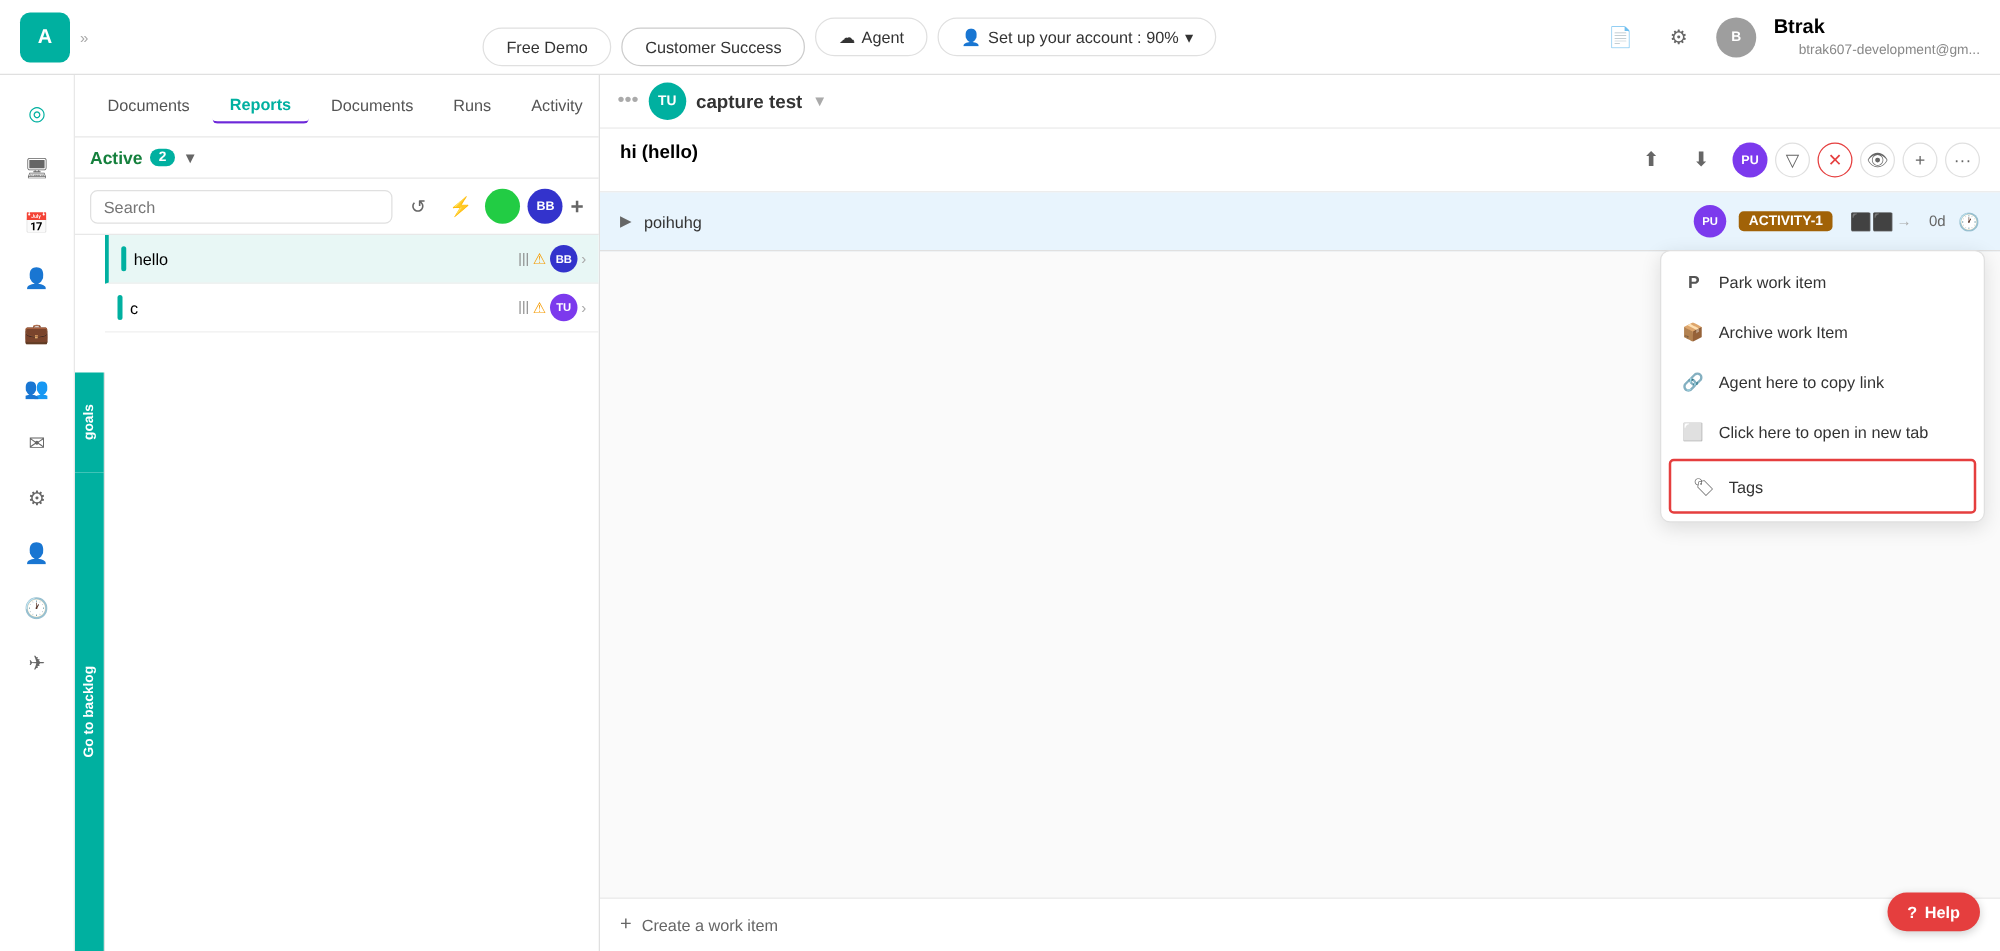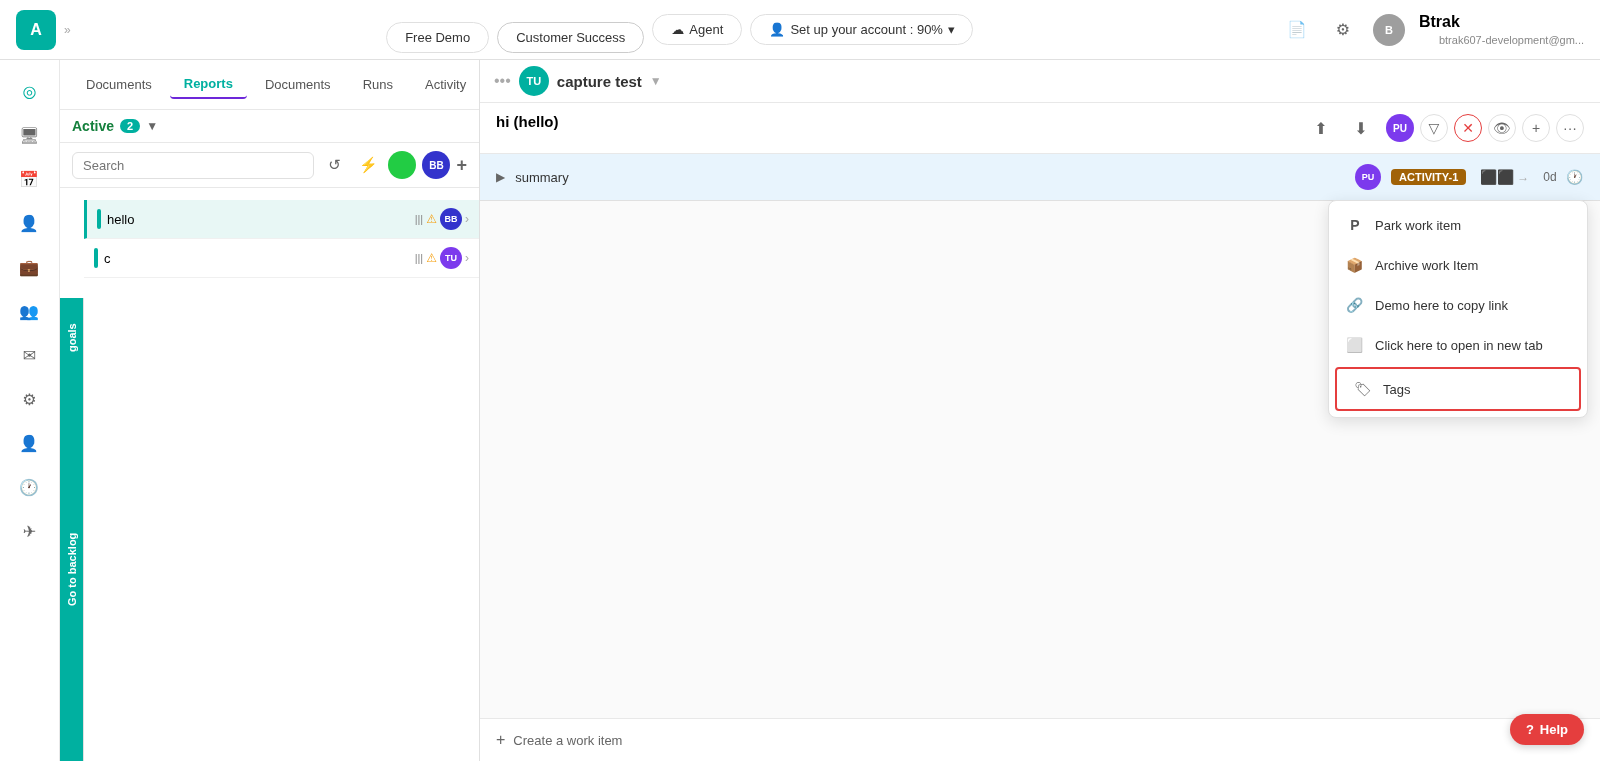--- a/index.html
+++ b/index.html
@@ -256,21 +256,21 @@
       overflow-y: auto;
     }
     .work-item {
       display: flex;
       align-items: center;
       padding: 8px 10px;
       border-bottom: 1px solid #f0f0f0;
       cursor: pointer;
       gap: 6px;
     }
-    .work-item.selected { background: #e8f7f5; border-left: 3px solid #00b0a0; margin-top: 12px; }
+    .work-item.selected { background: #e8f7f5; border-left: 3px solid #00b0a0; }
     .work-item-indicator {
       width: 4px; height: 20px;
       background: #00b0a0;
       border-radius: 2px;
       flex-shrink: 0;
     }
     .work-item-name {
       flex: 1;
       font-weight: 500;
       font-size: 13px;
@@ -605,21 +605,21 @@
         <div class="icon-circle">▽</div>
         <div class="icon-circle active">✕</div>
         <div class="icon-circle">👁</div>
         <div class="icon-circle">+</div>
         <div class="icon-circle">···</div>
       </div>
     </div>
 
     <div class="activity-row">
       <span class="expand-arrow">▶</span>
-      <span class="activity-name">summary</span>
+      <span class="activity-name">poihuhg</span>
       <div class="pu-badge">PU</div>
       <div class="activity-badge">ACTIVITY-1</div>
       <div style="display:flex;align-items:center;gap:2px;margin:0 4px;">
         <span style="color:#e53e3e;font-size:14px;">⬛⬛</span>
         <span style="color:#aaa;font-size:12px;">→</span>
       </div>
       <div class="duration-badge">
         <span>0d</span>
       </div>
       <div class="clock-icon">🕐</div>
@@ -629,21 +629,21 @@
       <div class="context-menu-item">
         <div class="menu-icon" style="font-weight:900;color:#555;">P</div>
         <span>Park work item</span>
       </div>
       <div class="context-menu-item">
         <div class="menu-icon">📦</div>
         <span>Archive work Item</span>
       </div>
       <div class="context-menu-item">
         <div class="menu-icon">🔗</div>
-        <span>Demo here to copy link</span>
+        <span>Agent here to copy link</span>
       </div>
       <div class="context-menu-item">
         <div class="menu-icon">⬜</div>
         <span>Click here to open in new tab</span>
       </div>
       <div class="context-menu-item highlighted" style="border:2px solid #e53e3e;margin:2px 6px;border-radius:4px;">
         <div class="menu-icon">🏷</div>
         <span>Tags</span>
       </div>
     </div>

